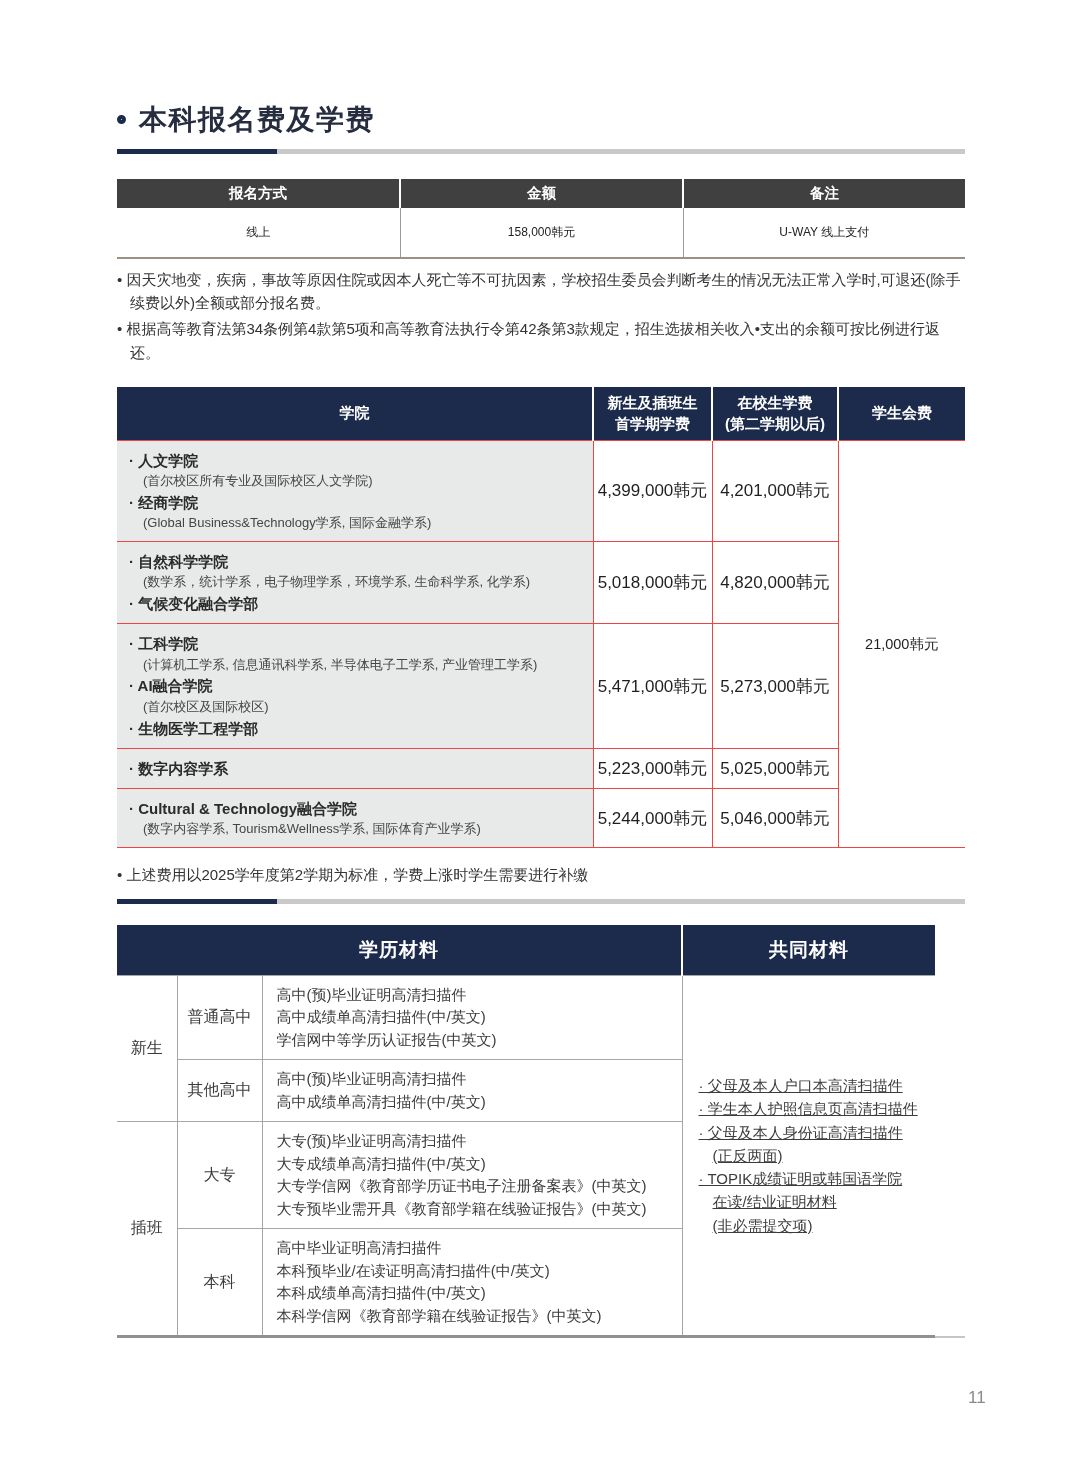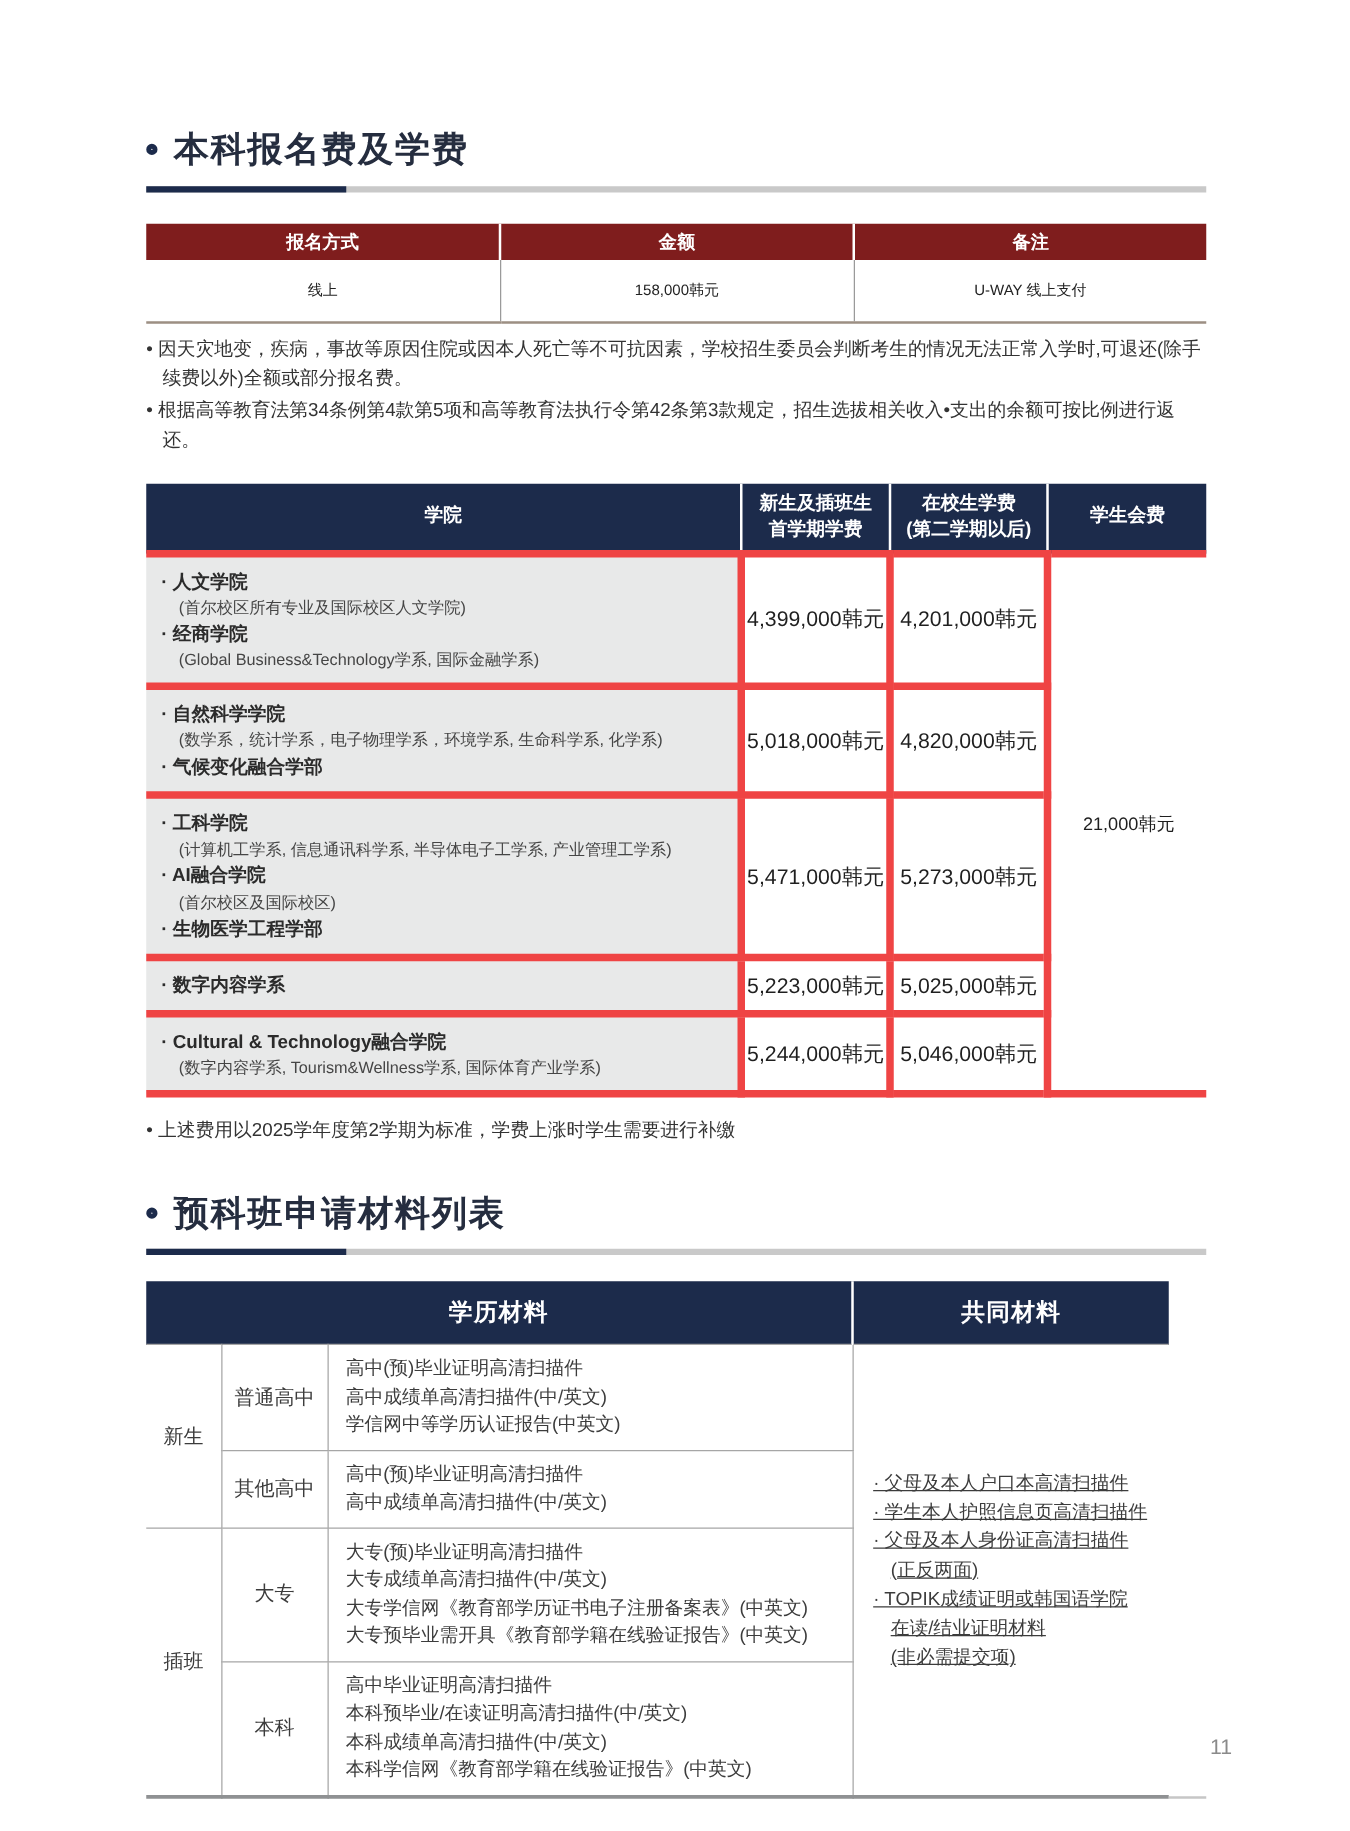--- a/index.html
+++ b/index.html
@@ -17,21 +17,21 @@
   .sec-title { font-size:28px; font-weight:700; color:#252d3f; letter-spacing:1.5px; line-height:1.2; }
   .rule { height:5px; background:#C9C9C9; margin-top:12px; }
   .rule .navy-seg { width:160px; height:100%; background:#1C2B4B; }
 
   
   table { border-collapse:collapse; table-layout:fixed; }
 
   
   .t1 { width:848px; margin-top:25px; }
   .t1 th {
-    background:#7f1d1d; color:#fff; font-weight:700; font-size:14.5px;
+    background:#404040; color:#fff; font-weight:700; font-size:14.5px;
     padding:5px 4px; border-left:2px solid #fff;
   }
   .t1 th:first-child { border-left:none; }
   .t1 td {
     text-align:center; font-size:12px; color:#222; padding:16px 4px;
     border-bottom:2px solid #9C8F83;
   }
   .t1 td + td { border-left:1px solid #9a9a9a; }
 
   
@@ -42,21 +42,21 @@
   }
 
   
   .t2 { width:848px; margin-top:23px; }
   .t2 th {
     background:#1C2B4B; color:#fff; font-size:15px; font-weight:700;
     padding:6px 4px; line-height:1.35; border-left:2px solid #fff;
   }
   .t2 th:first-child { border-left:none; }
   .t2 th span { display:block; }
-  .t2 td { border:6px solid #ef4444; vertical-align:middle; background:#fff; }
+  .t2 td { border:1px solid #ef4444; vertical-align:middle; background:#fff; }
   .t2 td.college { background:#E8E9E9; border-left:none; padding:8px 10px 8px 12px; }
   .t2 td.money { text-align:center; font-size:17px; color:#1f1f1f; }
   .t2 td.fee-cell { border-right:none; text-align:center; font-size:14.5px; color:#1f1f1f; }
   .line-b { font-weight:700; font-size:15px; color:#2b2b2b; line-height:1.55; }
   .line-s { font-size:13px; color:#454545; line-height:1.45; padding-left:14px; }
   .t2-note { margin-top:15px; }
   .t2-note .note { text-indent:-16px; padding-left:16px; }
 
   
   .sec2 { margin-top:37px; }
@@ -184,24 +184,20 @@
       <td class="money">5,244,000韩元</td>
       <td class="money">5,046,000韩元</td>
     </tr>
   </tbody>
     </table>
 
   <div class="t2-note">
     <div class="note">•  上述费用以2025学年度第2学期为标准，学费上涨时学生需要进行补缴</div>
   </div>
 
-  <div class="sec-head sec2">
-    <span class="ring"></span>
-    <span class="sec-title">预科班申请材料列表</span>
-  </div>
   <div class="rule">
       <div class="navy-seg"></div>
     </div>
 
   <div class="t3-wrap">
     <table class="t3">
       <colgroup>
           <col style="width:60px">
           <col style="width:85px">
           <col style="width:420px">

